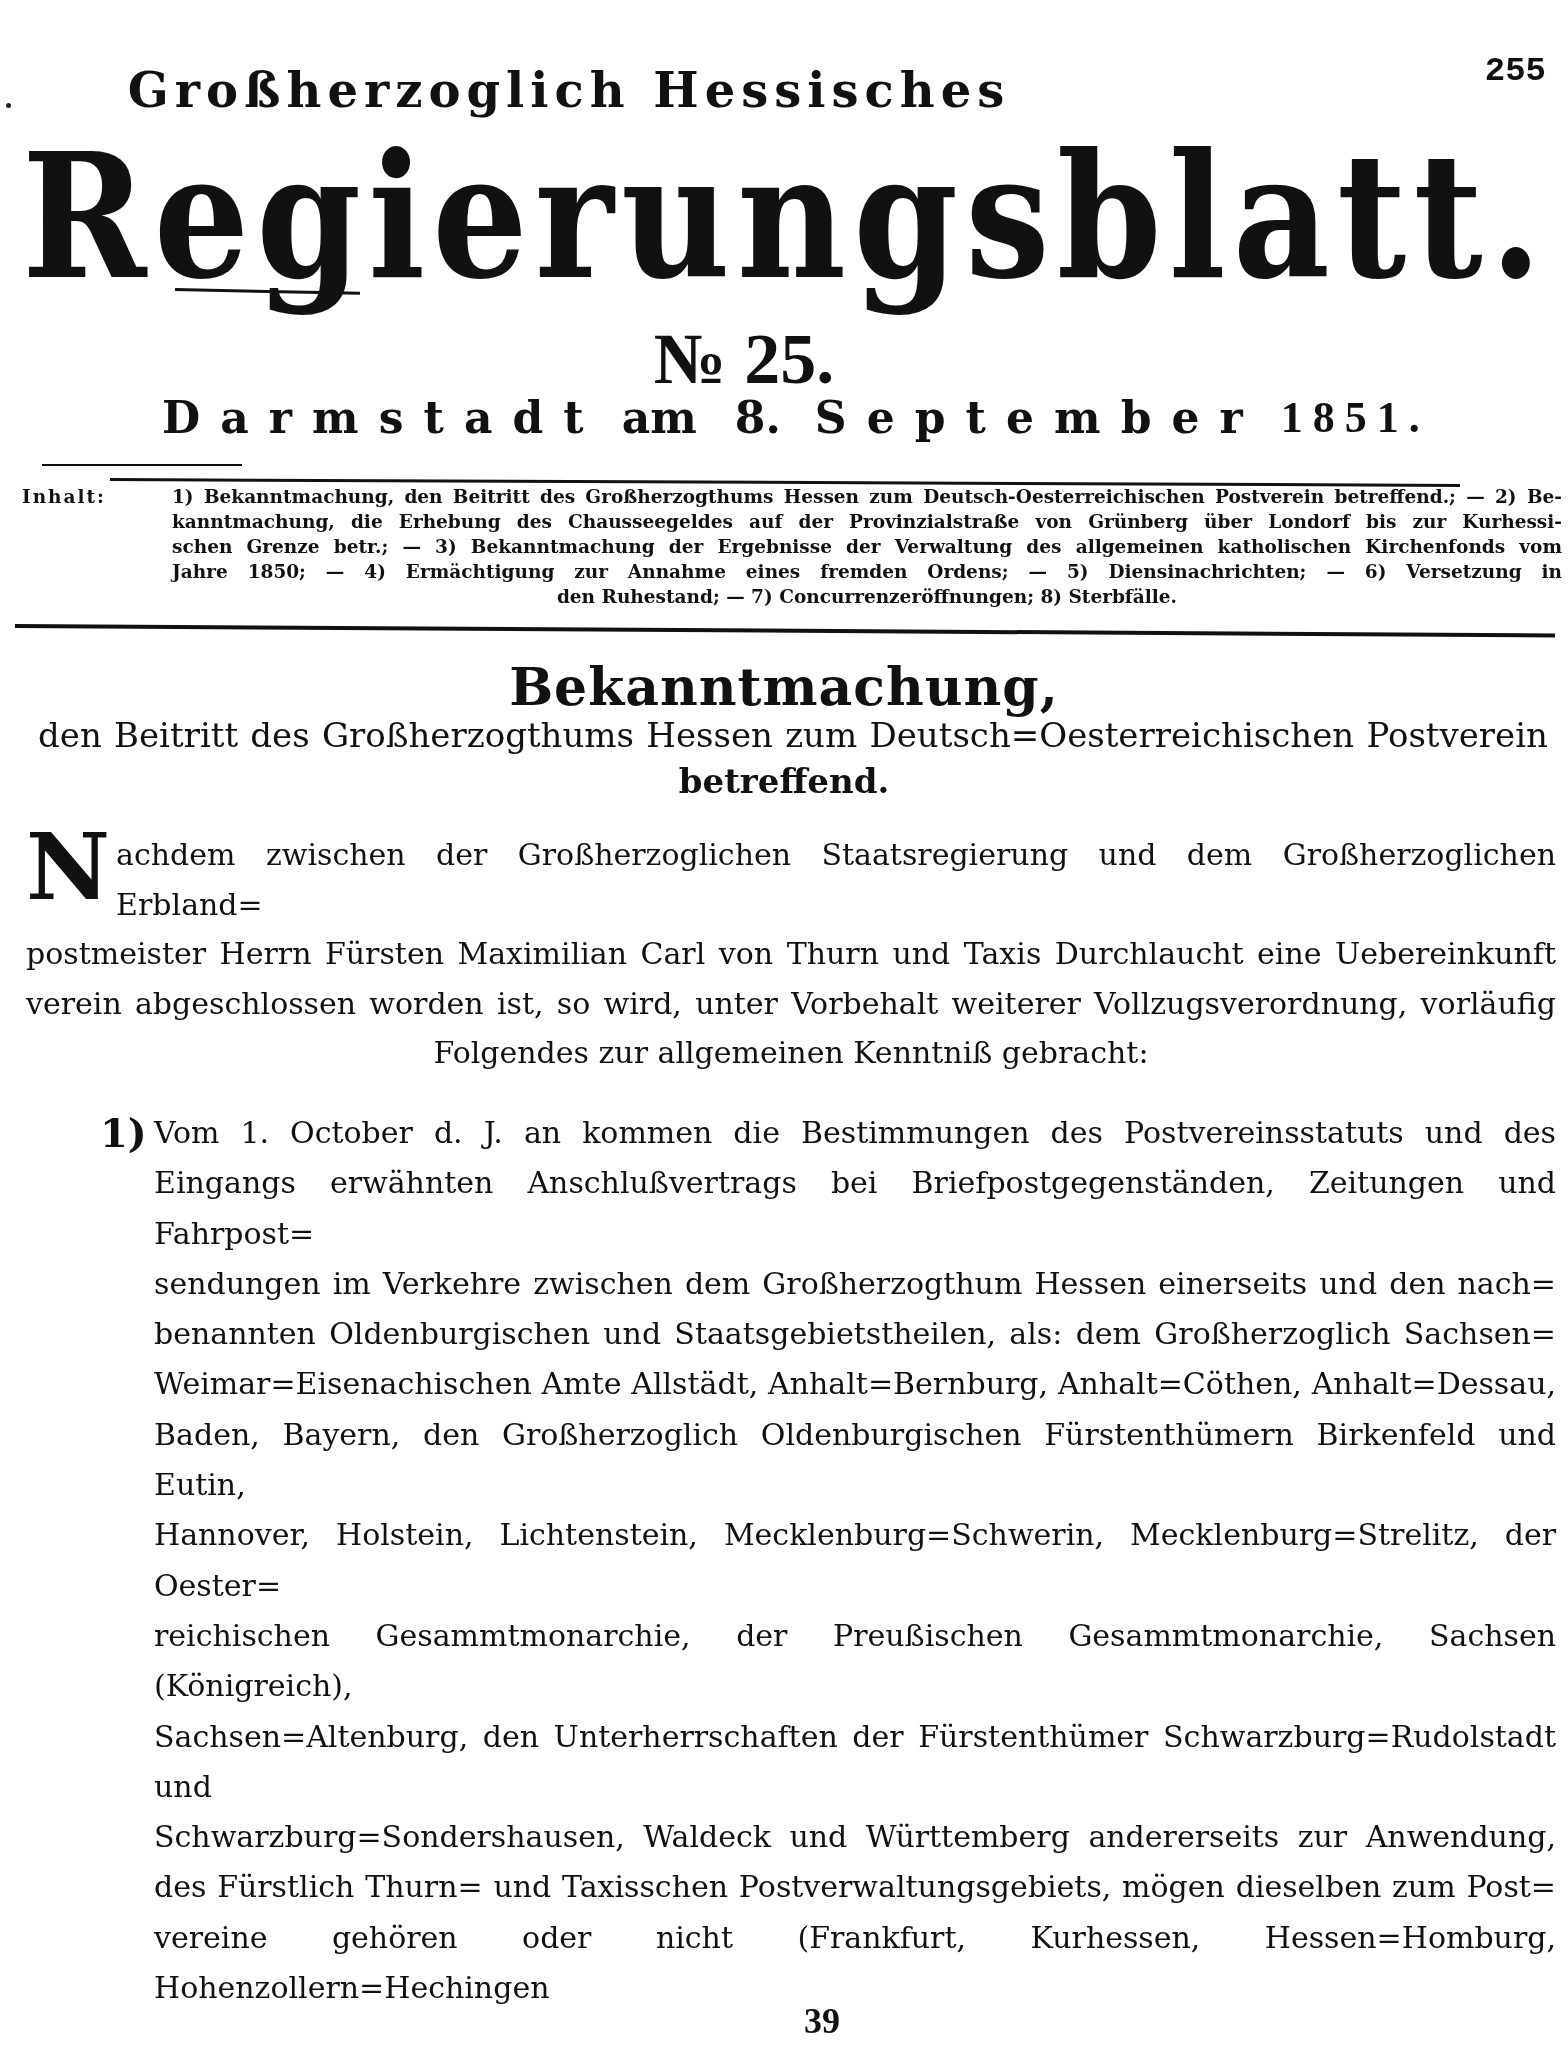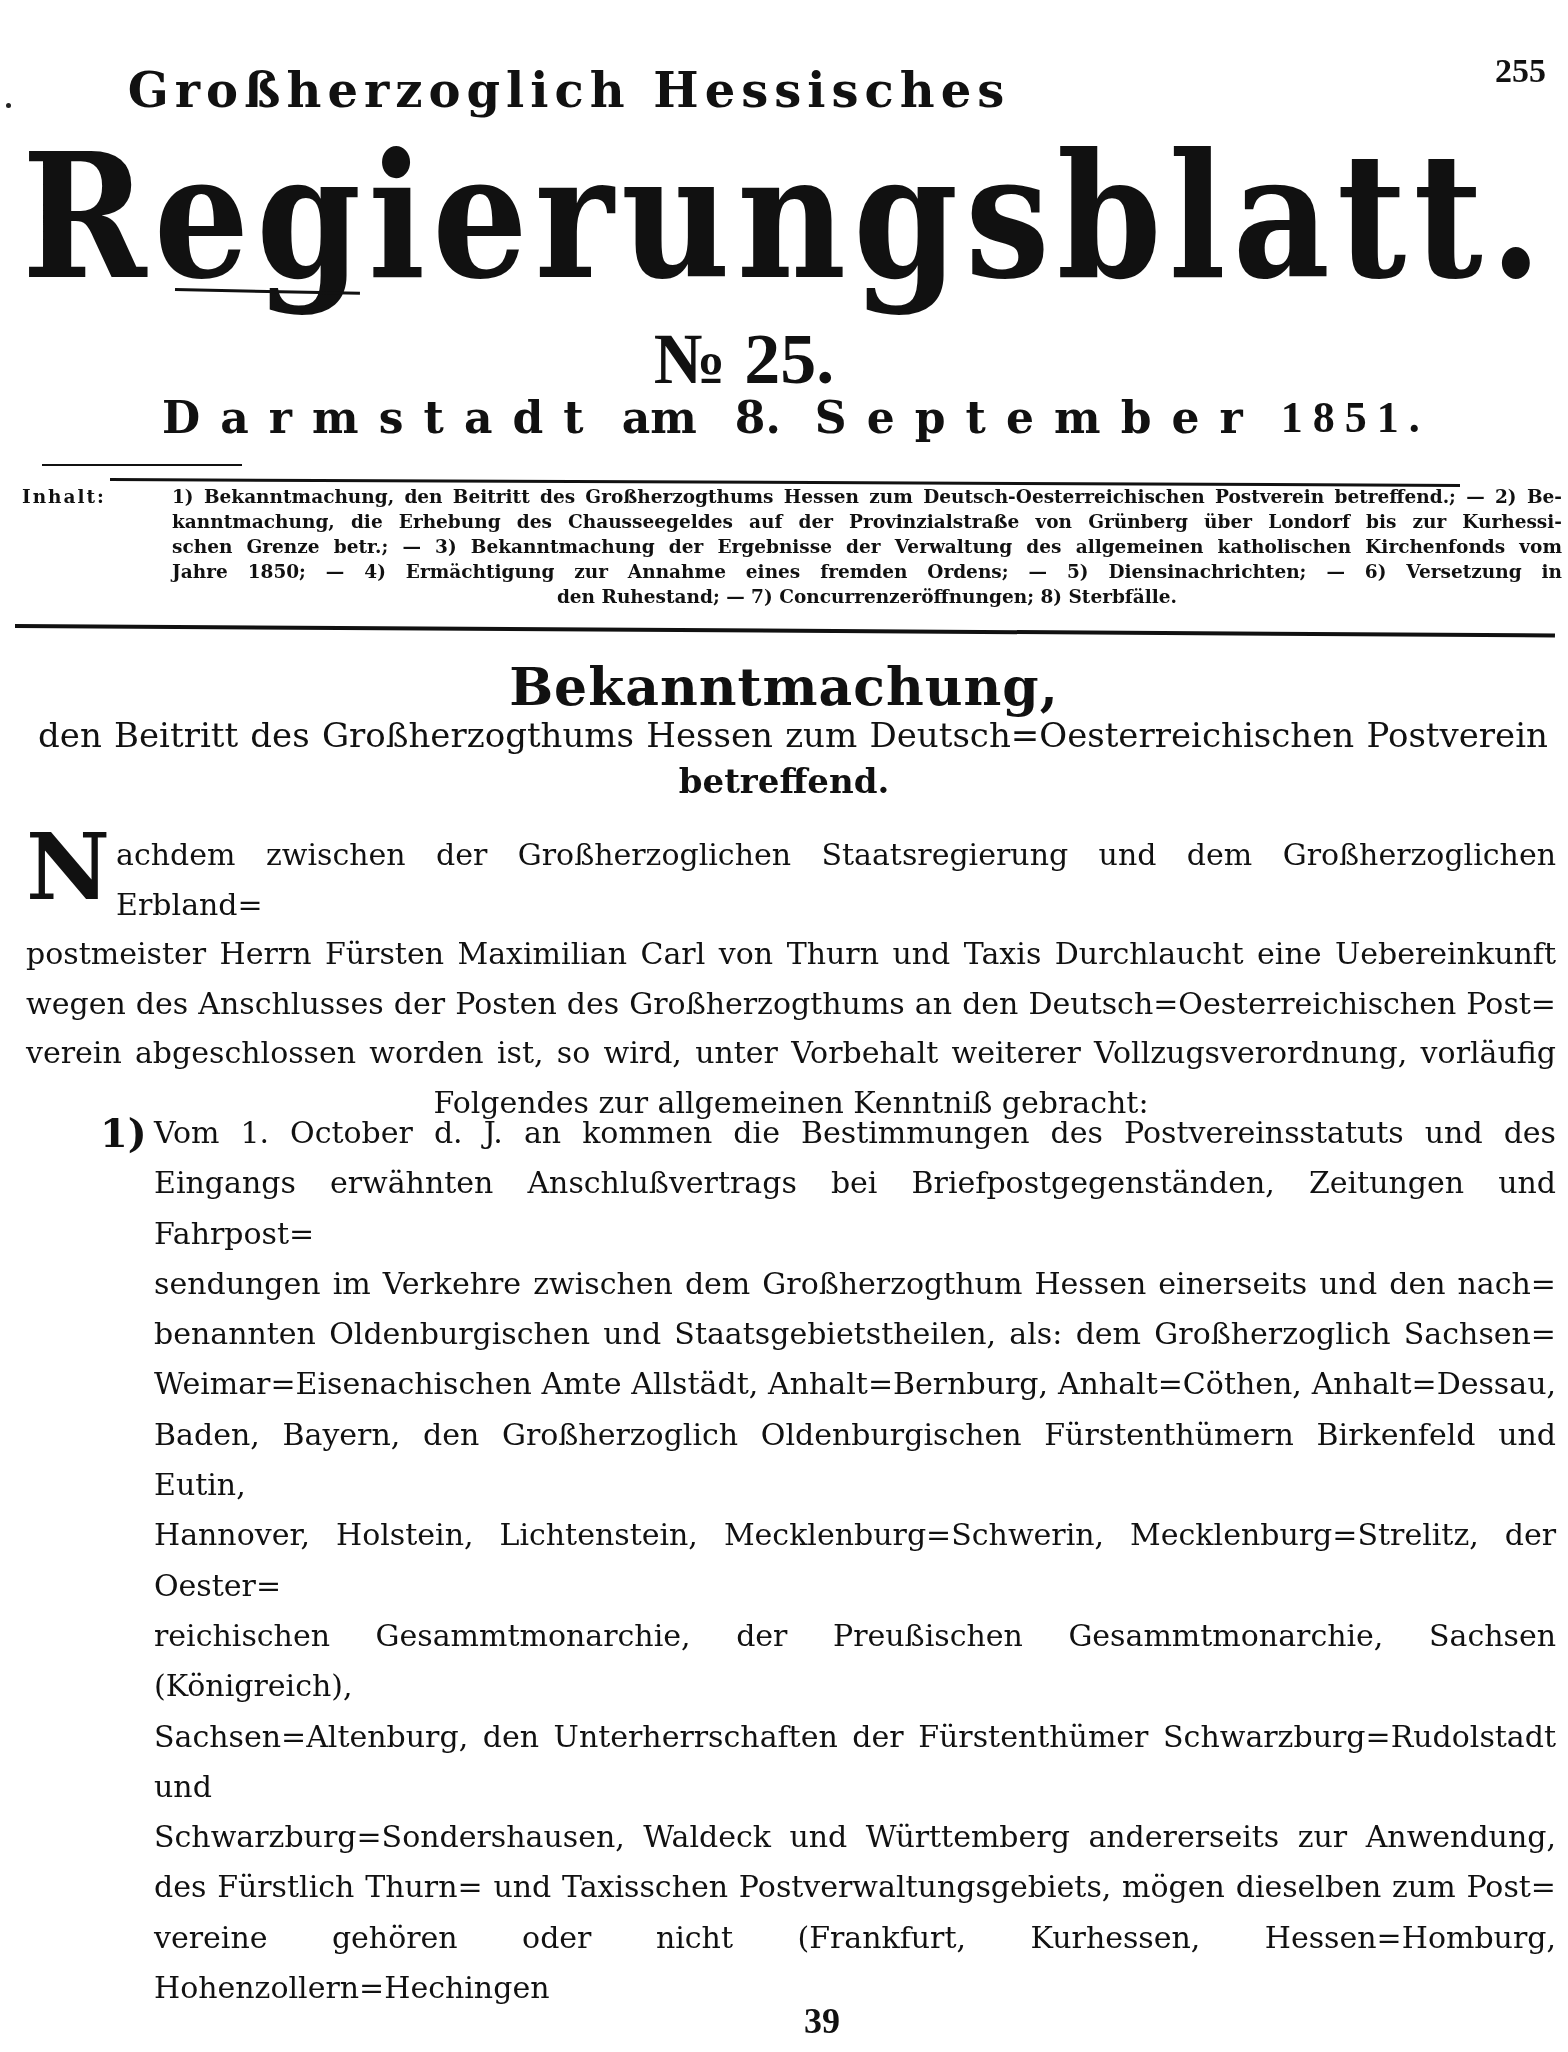--- a/index.html
+++ b/index.html
@@ -3,21 +3,21 @@
 <meta charset="utf-8">
 <style>
   html, body { margin: 0; padding: 0; background: #ffffff; }
   body {
     width: 1568px; height: 2052px; position: relative; overflow: hidden;
     color: #111111;
     font-family: "DejaVu Serif", "Liberation Serif", serif;
   }
   .page-number {
     position: absolute; top: 52px; right: 22px;
-    font-family: Liberation Serif, serif; font-weight: bold; font-size: 34px;
+    font-family: Liberation Mono, monospace; font-weight: bold; font-size: 34px;
   }
   .folio {
     position: absolute; top: 2000px; left: 0; width: 1568px; text-align: center;
     font-family: "Liberation Serif", serif; font-weight: bold; font-size: 36px;
     transform: translateX(-410px) translateX(410px);
   }
   .folio span { display: inline-block; margin-left: 16px; position: relative; left: 30px; }
   .margin-dot { position: absolute; left: 6px; top: 103px; width: 5px; height: 5px; background: #222; border-radius: 50%; }
 
   .subtitle {
@@ -160,21 +160,20 @@
 
 <div class="notice-subtitle">
   <span class="line1">den Beitritt des Großherzogthums Hessen zum Deutsch=Oesterreichischen Postverein</span>
   <span style="font-weight:bold;">betreffend.</span>
 </div>
 
 <div class="body">
   <span class="dropcap">N</span>
   <span class="just">achdem zwischen der Großherzoglichen Staatsregierung und dem Großherzoglichen Erbland=</span>
   <span class="just" style="clear:left;">postmeister Herrn Fürsten Maximilian Carl von Thurn und Taxis Durchlaucht eine Uebereinkunft</span>
-  <span class="just">wegen des Anschlusses der Posten des Großherzogthums an den Deutsch=Oesterreichischen Post=</span>
   <span class="just">verein abgeschlossen worden ist, so wird, unter Vorbehalt weiterer Vollzugsverordnung, vorläufig</span>
   <span class="just-last">Folgendes zur allgemeinen Kenntniß gebracht:</span>
 </div>
 
 <div class="item">
   <span class="item-num">1)</span>
   <div class="item-text">
     <span class="just">Vom 1. October d. J. an kommen die Bestimmungen des Postvereinsstatuts und des</span>
     <span class="just">Eingangs erwähnten Anschlußvertrags bei Briefpostgegenständen, Zeitungen und Fahrpost=</span>
     <span class="just">sendungen im Verkehre zwischen dem Großherzogthum Hessen einerseits und den nach=</span>

